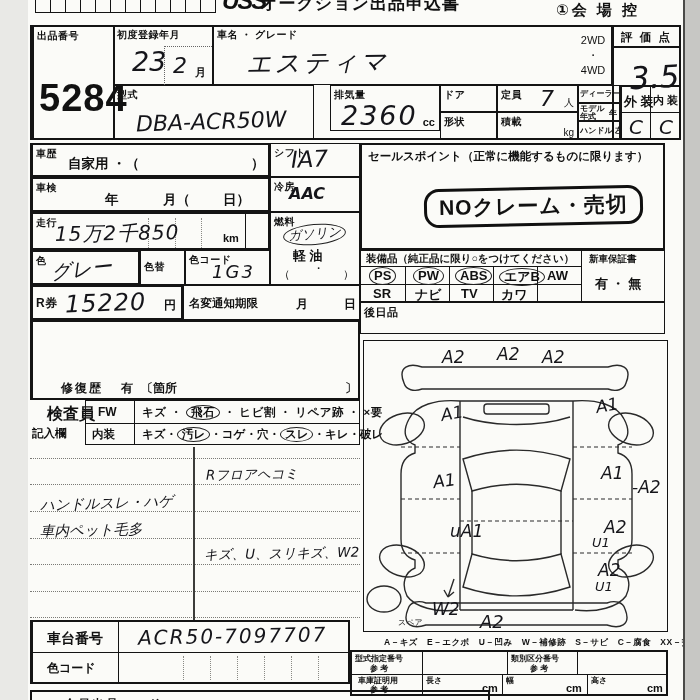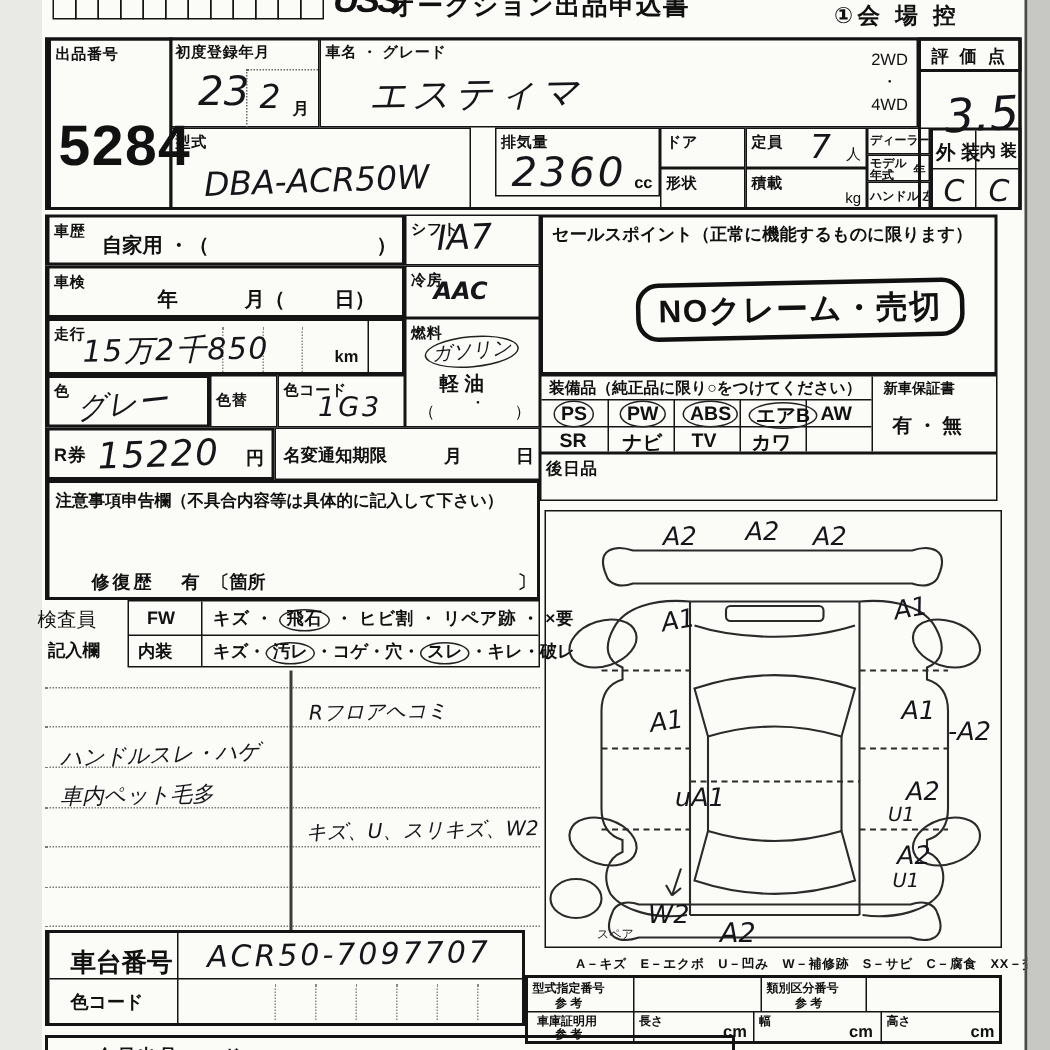--- a/index.html
+++ b/index.html
@@ -193,28 +193,27 @@
     <span class="abs hw" style="left:32px; top:2px; font-size:24px; letter-spacing:1px; transform:rotate(-2deg);">15220</span>
     <span class="abs" style="right:5px; top:10px; font-size:12px; font-weight:bold;">円</span>
   </div>
   <div class="box" style="left:183px; top:285px; width:177px; height:35px;">
     <span class="abs" style="left:5px; top:10px; font-size:11.5px; font-weight:bold;">名変通知期限</span>
     <span class="abs" style="left:112px; top:10px; font-size:12px; font-weight:bold;">月</span>
     <span class="abs" style="left:160px; top:10px; font-size:12px; font-weight:bold;">日</span>
   </div>
 
   <div class="box b2" style="left:30px; top:320px; width:330px; height:80px; border-left-width:3px;">
-    <span class="abs" style="left:4px; top:4px; font-size:11px; font-weight:bold;">注意事項申告欄（不具合内容等は具体的に記入して下さい）</span>
     <span class="abs" style="left:28px; top:58px; font-size:12px; font-weight:bold; letter-spacing:2px;">修復歴</span>
     <span class="abs" style="left:88px; top:58px; font-size:12px; font-weight:bold;">有</span>
     <span class="abs" style="left:108px; top:58px; font-size:12px; font-weight:bold;">〔箇所</span>
     <span class="abs" style="left:312px; top:58px; font-size:12px; font-weight:bold;">〕</span>
   </div>
 
-  <span class="abs" style="left:25px; top:404px; font-size:13px; font-weight:normal;">検査員</span>
+  <span class="abs" style="left:47px; top:404px; font-size:16px; font-weight:bold;">検査員</span>
   <span class="abs" style="left:32px; top:426px; font-size:11.5px; font-weight:bold;">記入欄</span>
   <div class="box" style="left:85px; top:400px; width:275px; height:45px;">
     <div class="abs" style="left:0; top:22px; width:273px; height:1px; background:#141414;"></div>
     <div class="abs" style="left:48px; top:0; width:1px; height:43px; background:#141414;"></div>
     <span class="abs" style="left:12px; top:4px; font-size:12px; font-weight:bold;">FW</span>
     <span class="abs" style="left:6px; top:26px; font-size:11.5px; font-weight:bold;">内装</span>
     <div class="abs" style="left:56px; top:26px; font-size:11.5px; font-weight:bold;">
       <span>キズ</span><span>・</span><span class="circ">汚レ</span><span>・</span><span>コゲ</span><span>・</span><span>穴</span><span>・</span><span class="circ">スレ</span><span>・</span><span>キレ</span><span>・</span><span>破レ</span>
     </div>
     <div class="abs" style="left:56px; top:4px; font-size:11.5px; font-weight:bold; letter-spacing:.5px;">
@@ -328,21 +327,21 @@
         <text class="svgprint" x="34" y="284" font-size="8">スペア</text>
       </g>
     </svg>
   </div>
 
   <span class="abs" style="left:384px; top:637px; font-size:8.5px; font-weight:bold; letter-spacing:.5px;">A－キズ　E－エクボ　U－凹み　W－補修跡　S－サビ　C－腐食　XX－交換済</span>
 
   <div class="box b2" style="left:30px; top:620px; width:320px; height:64px; border-left-width:3px;">
     <div class="abs" style="left:0; top:30px; width:316px; height:1px; background:#141414;"></div>
     <div class="abs" style="left:85px; top:0; width:1px; height:60px; background:#141414;"></div>
-    <span class="abs" style="left:14px; top:8px; font-size:17px; font-weight:bold;">車台番号</span>
+    <span class="abs" style="left:14px; top:8px; font-size:14px; font-weight:bold;">車台番号</span>
     <span class="abs hw" style="left:105px; top:2px; font-size:20px; letter-spacing:2px; transform:rotate(-1deg);">ACR50-7097707</span>
     <span class="abs" style="left:14px; top:38px; font-size:12px; font-weight:bold;">色コード</span>
     <div class="dotv" style="left:150px; top:34px; height:24px;"></div>
     <div class="dotv" style="left:177px; top:34px; height:24px;"></div>
     <div class="dotv" style="left:204px; top:34px; height:24px;"></div>
     <div class="dotv" style="left:231px; top:34px; height:24px;"></div>
     <div class="dotv" style="left:258px; top:34px; height:24px;"></div>
     <div class="dotv" style="left:285px; top:34px; height:24px;"></div>
   </div>
 

